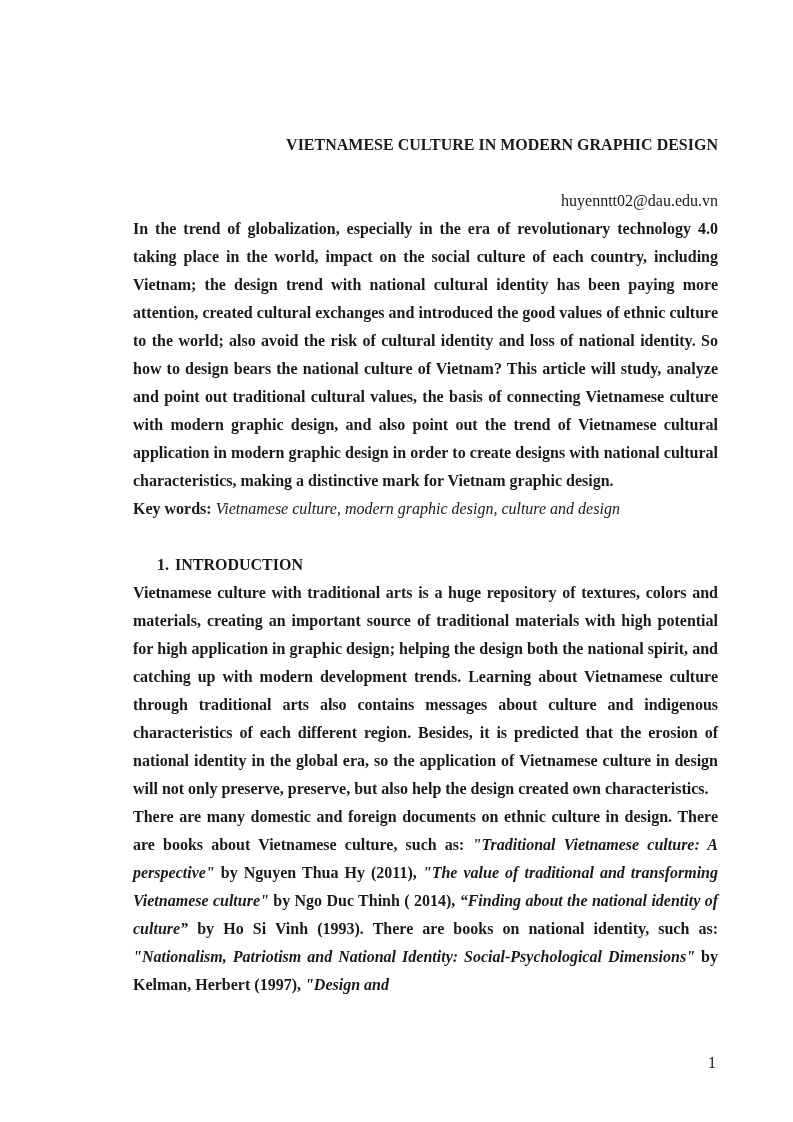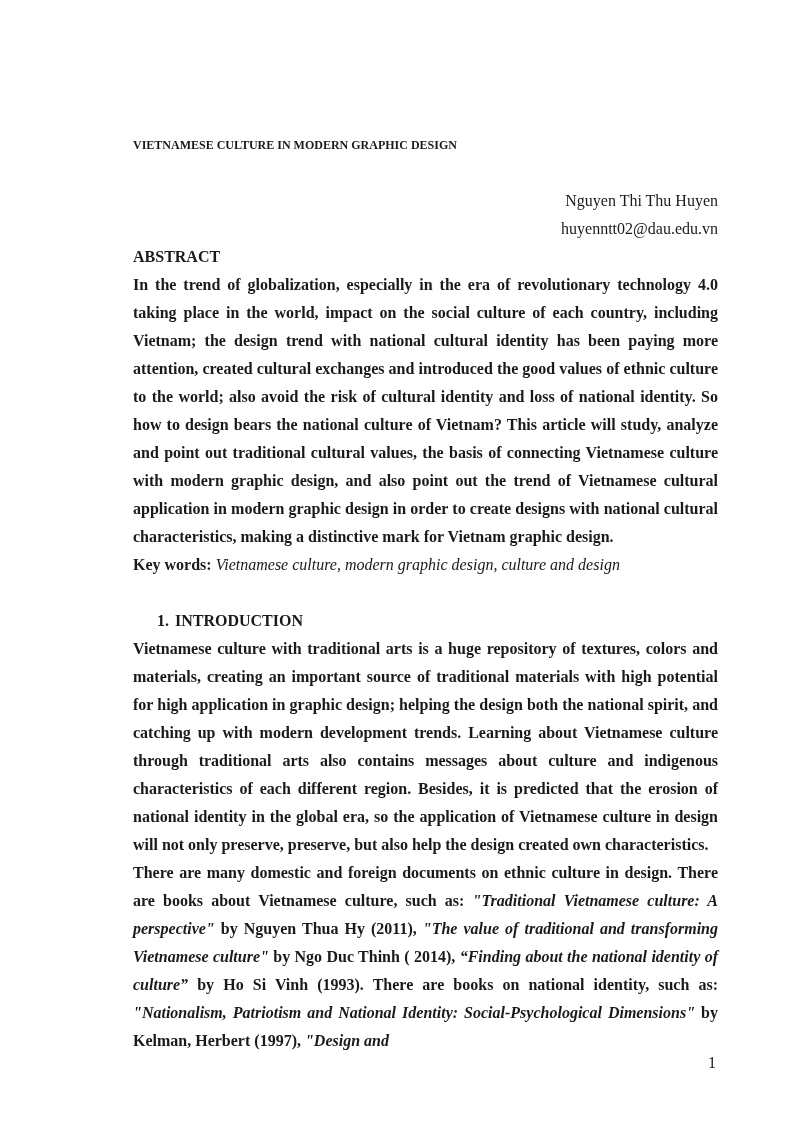--- a/index.html
+++ b/index.html
@@ -19,23 +19,23 @@
     color: #1a1a1a;
     overflow: hidden;
   }
   .content {
     position: absolute;
     left: 133px;
     top: 131px;
     width: 585px;
   }
   .title {
-    font-size: 12px;
+    font-size: 16px;
     font-weight: bold;
-    text-align: left;
+    text-align: right;
     margin: 0 0 28px 0;
     line-height: 28px;
   }
   .author-block {
     text-align: right;
     margin: 0;
   }
   .abstract-heading {
     font-weight: bold;
   }
@@ -75,25 +75,23 @@
 </style>
 </head>
 <body>
 
 <div class="page">
   <div class="content">
 
     <h1 class="title">VIETNAMESE CULTURE IN MODERN GRAPHIC DESIGN</h1>
 
     <div class="author-block">
-      <div>Nguyen Thi Thu Huyen</div>
       <div>huyenntt02@dau.edu.vn</div>
     </div>
 
-    <div class="abstract-heading">ABSTRACT</div>
 
     <p class="para justify">In the trend of globalization, especially in the era of revolutionary technology 4.0 taking place in the world, impact on the social culture of each country, including Vietnam; the design trend with national cultural identity has been paying more attention, created cultural exchanges and introduced the good values of ethnic culture to the world; also avoid the risk of cultural identity and loss of national identity. So how to design bears the national culture of Vietnam? This article will study, analyze and point out traditional cultural values, the basis of connecting Vietnamese culture with modern graphic design, and also point out the trend of Vietnamese cultural application in modern graphic design in order to create designs with national cultural characteristics, making a distinctive mark for Vietnam graphic design.</p>
 
     <p class="para">
       <span class="keywords-label">Key words:</span><span class="keywords-text"> Vietnamese culture, modern graphic design, culture and design</span>
     </p>
 
     <div class="section-heading">
       <span>1.</span><span class="sec-title">INTRODUCTION</span>
     </div>

